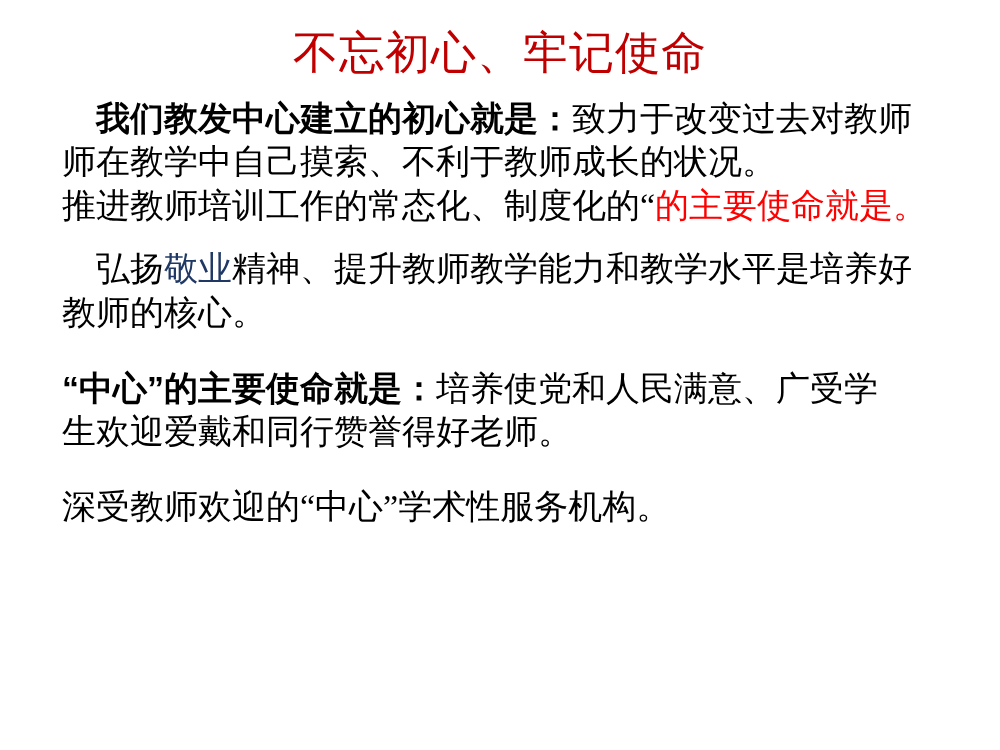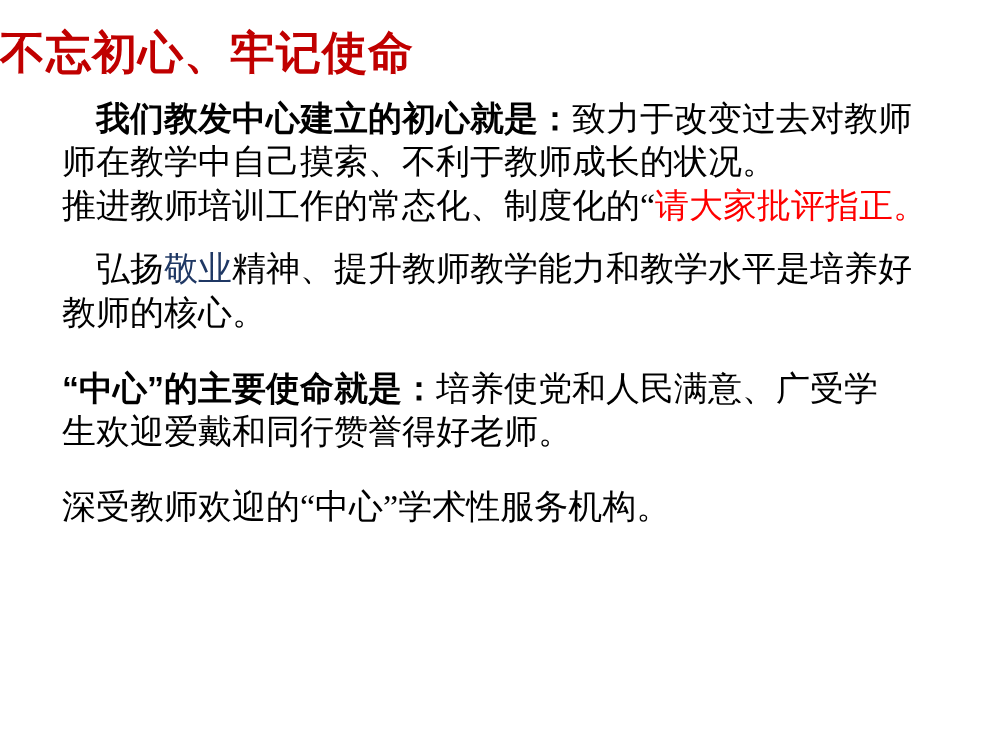--- a/index.html
+++ b/index.html
@@ -6,23 +6,24 @@
   .slide{
     position:relative;
     width:1000px;height:750px;
     background:var(--bg,#ffffff);
     overflow:hidden;
     font-family:"Liberation Serif", serif;
   }
   .slide-title{
     margin:0;
     padding-top:26px;
+    text-align:center;
     font-size:45px;
     line-height:54px;
-    font-weight:700;
+    font-weight:400;
     color:var(--title-red,#c00000);
     font-family:"Liberation Serif", serif;
     letter-spacing:1px;
   }
   .slide-body{
     padding:16px 20px 0 62px;
     color:var(--text-black,#000000);
   }
   .para{margin:0 0 31px 0;}
   .para:first-child{margin-bottom:19px;}
@@ -42,21 +43,21 @@
 </style>
 </head>
 <body>
 
 <div class="slide">
   <h1 class="slide-title">不忘初心、牢记使命</h1>
   <div class="slide-body">
       <div class="para">
         <div class="line"><span class="seg seg-bold">　我们教发中心建立的初心就是：</span><span class="seg seg-normal">致力于改变过去对教师</span></div>
         <div class="line"><span class="seg seg-normal">师在教学中自己摸索、不利于教师成长的状况。</span></div>
-        <div class="line"><span class="seg seg-normal">推进教师培训工作的常态化、制度化的“</span><span class="seg seg-red">请大家批评指正。</span></div>
+        <div class="line"><span class="seg seg-normal">推进教师培训工作的常态化、制度化的“</span><span class="seg seg-red">的主要使命就是。</span></div>
       </div>
       <div class="para">
         <div class="line"><span class="seg seg-normal">　弘扬</span><span class="seg seg-navy">敬业</span><span class="seg seg-normal">精神、提升教师教学能力和教学水平是培养好</span></div>
         <div class="line"><span class="seg seg-normal">教师的核心。</span></div>
       </div>
       <div class="para">
         <div class="line"><span class="seg seg-bold">“中心”的主要使命就是：</span><span class="seg seg-normal">培养使党和人民满意、广受学</span></div>
         <div class="line"><span class="seg seg-normal">生欢迎爱戴和同行赞誉得好老师。</span></div>
       </div>
       <div class="para">

